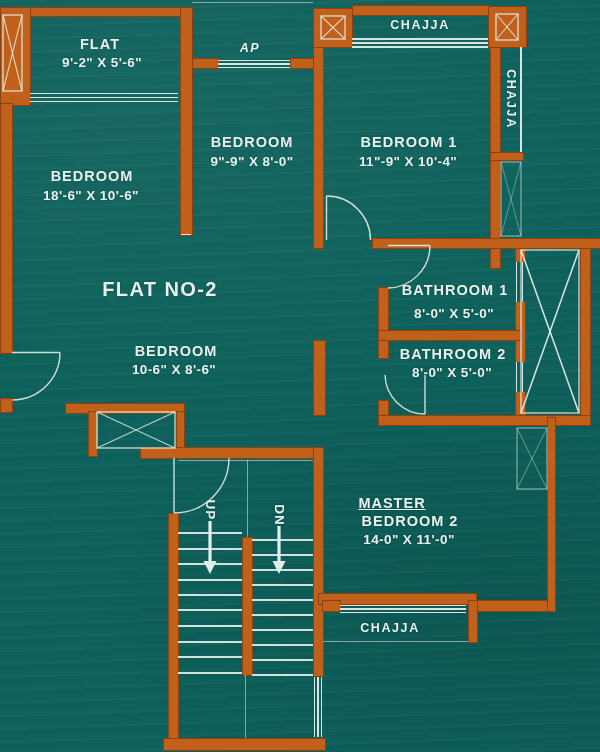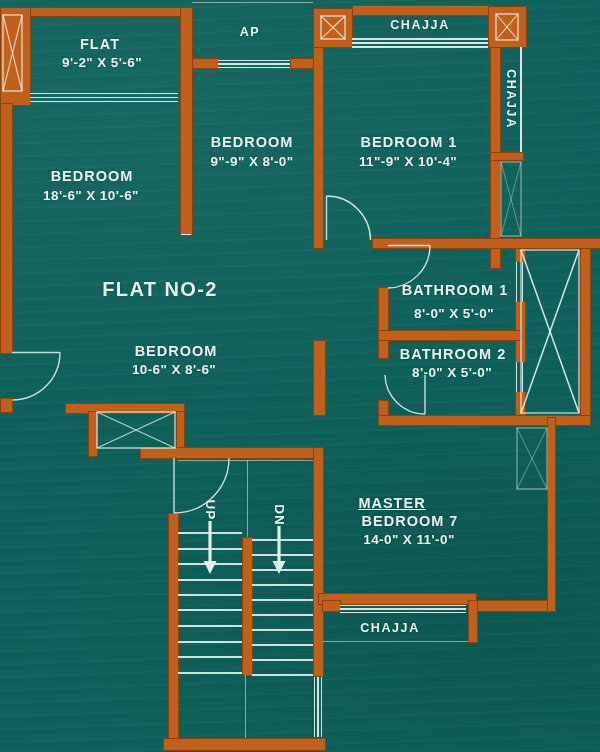--- a/index.html
+++ b/index.html
@@ -216,21 +216,21 @@
     </g>
     <g>
       <line class="arrow-line" x1="279" y1="526" x2="279" y2="562"></line>
       <polygon class="arrow-head" points="279,574 272.5,561 285.5,561"></polygon>
     </g>
   </svg>
 
   <div class="lbl room-name" style="left:100px;top:44px;">FLAT</div>
   <div class="lbl room-dims" style="left:102px;top:62px;">9'-2" X 5'-6"</div>
 
-  <div class="lbl small-label" style="left:250px;top:32px;">AP</div>
+  <div class="lbl small-label" style="left:250px;top:48px;font-style:italic;">AP</div>
   <div class="lbl small-label" style="left:420px;top:25px;">CHAJJA</div>
   <div class="lbl small-label vert" style="left:511px;top:99px;">CHAJJA</div>
 
   <div class="lbl room-name" style="left:252px;top:142px;">BEDROOM</div>
   <div class="lbl room-dims" style="left:252px;top:161px;">9"-9" X 8'-0"</div>
 
   <div class="lbl room-name" style="left:409px;top:142px;">BEDROOM 1</div>
   <div class="lbl room-dims" style="left:408px;top:161px;">11"-9" X 10'-4"</div>
 
   <div class="lbl room-name" style="left:92px;top:176px;">BEDROOM</div>
@@ -241,21 +241,21 @@
   <div class="lbl room-name" style="left:455px;top:290px;">BATHROOM 1</div>
   <div class="lbl room-dims" style="left:454px;top:313px;">8'-0" X 5'-0"</div>
 
   <div class="lbl room-name" style="left:453px;top:354px;">BATHROOM 2</div>
   <div class="lbl room-dims" style="left:452px;top:372px;">8'-0" X 5'-0"</div>
 
   <div class="lbl room-name" style="left:176px;top:351px;">BEDROOM</div>
   <div class="lbl room-dims" style="left:174px;top:369px;">10-6" X 8'-6"</div>
 
   <div class="lbl room-name" style="left:392px;top:503px;text-decoration:underline;">MASTER</div>
-  <div class="lbl room-name" style="left:410px;top:521px;">BEDROOM 7</div>
+  <div class="lbl room-name" style="left:410px;top:521px;">BEDROOM 2</div>
   <div class="lbl room-dims" style="left:409px;top:539px;">14-0" X 11'-0"</div>
 
   <div class="lbl small-label" style="left:390px;top:628px;">CHAJJA</div>
 
   <div class="lbl stair-label vert" style="left:210px;top:510px;">UP</div>
   <div class="lbl stair-label vert" style="left:279px;top:515px;">DN</div>
 
 </div>
 
 </body></html>

